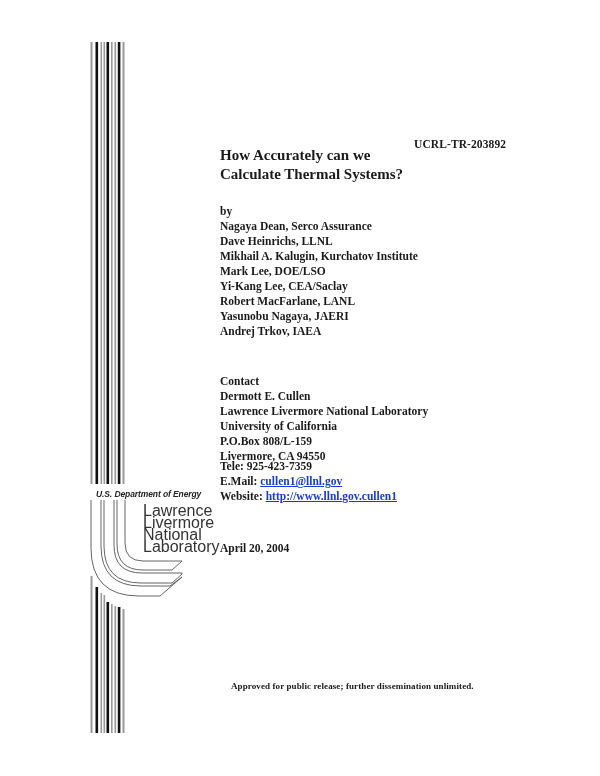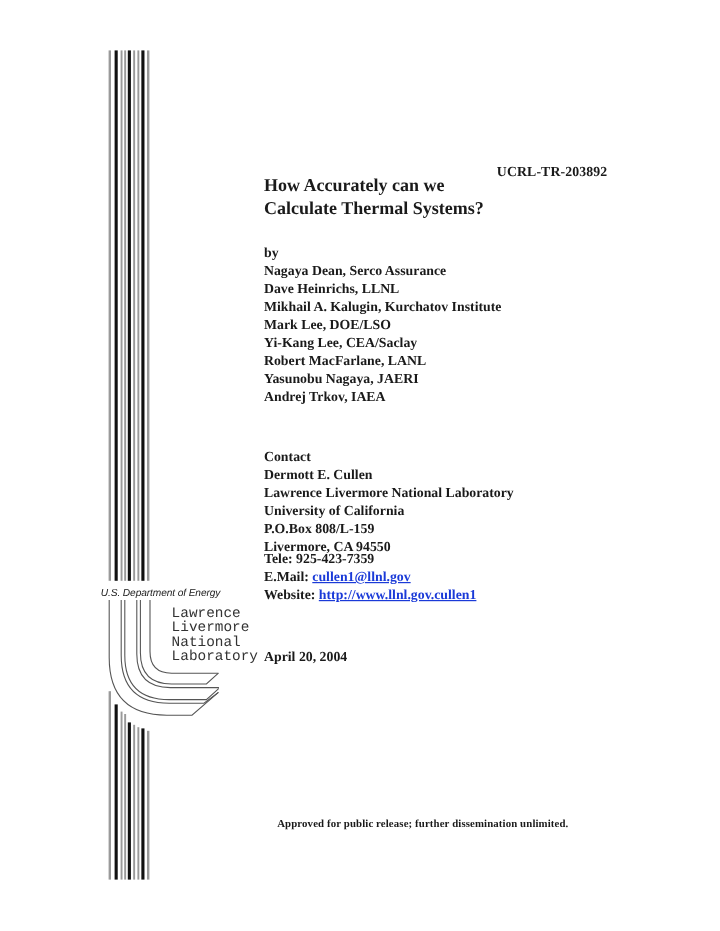--- a/index.html
+++ b/index.html
@@ -9,22 +9,22 @@
     .report-number { position: absolute; left: 414px; top: 96px; font-weight: bold; font-size: 11.5px; letter-spacing: 0.1px; margin-top: 42px; }
     .title-block { position: absolute; left: 220px; width: 280px; top: 146px; font-weight: bold; font-size: 15px; line-height: 19px; }
     .center-block { position: absolute; left: 220px; width: 280px; text-align: left; font-weight: bold; font-size: 11.5px; line-height: 15px; }
     .authors { top: 204px; }
     .contact { top: 363px; margin-top: 11px; }
     .comm { top: 459px; }
     .date { top: 541px; }
     .release { position: absolute; left: 231px; top: 681px; font-weight: bold; font-size: 9px; letter-spacing: 0.1px; }
     .center-block div { white-space: nowrap; }
     a.link { color: #1a3ad8; text-decoration: underline; }
-    .doe-label { position: absolute; left: 84px; top: 489px; font-family: "Liberation Sans", sans-serif; font-style: italic; font-weight: normal; font-size: 8.5px; color: #222; letter-spacing: -0.1px; white-space: nowrap; }
-    .llnl-label { position: absolute; left: 143px; top: 505px; font-family: Liberation Mono, monospace; font-size: 12px; line-height: 12px; color: #333; }
+    .doe-label { position: absolute; left: 96px; top: 489px; font-family: "Liberation Sans", sans-serif; font-style: italic; font-weight: bold; font-size: 8.5px; color: #222; letter-spacing: -0.1px; white-space: nowrap; }
+    .llnl-label { position: absolute; left: 143px; top: 505px; font-family: Liberation Sans, sans-serif; font-size: 16px; line-height: 12px; color: #333; }
   </style>
 </head>
 <body>
 
 <div class="page">
 
   <svg class="logo-svg" width="600" height="776" viewBox="0 0 600 776">
 
     <g>
       <rect x="90.5" y="42" width="2" height="442" fill="#9a9a9a"></rect>

